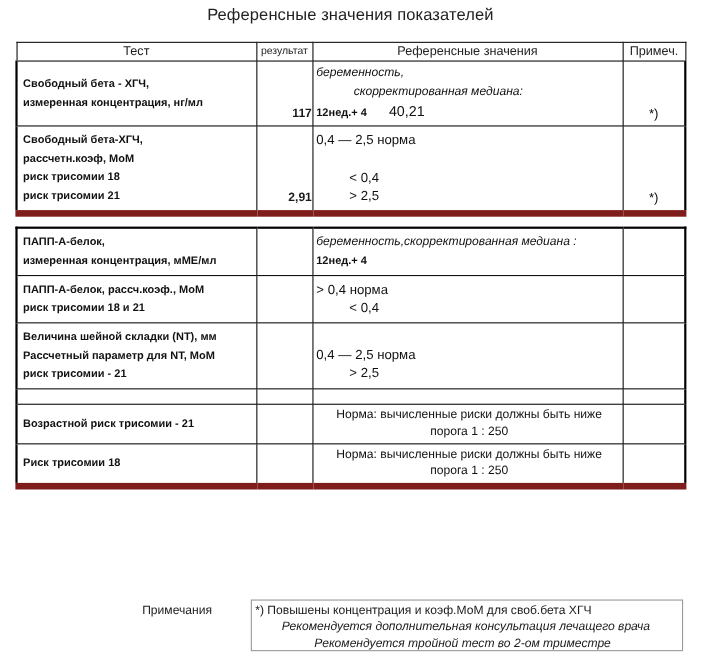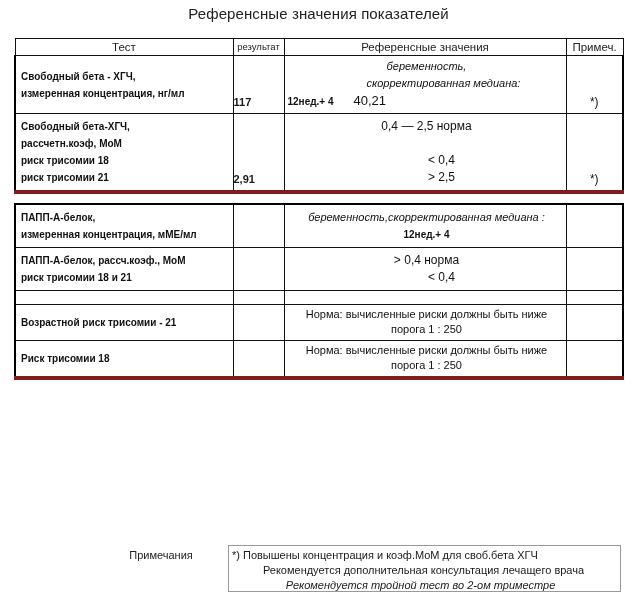--- a/index.html
+++ b/index.html
@@ -64,32 +64,31 @@
   }
 
   td.cell-test {
     padding: 4px 0 4px 5px;
     font-size: 10px;
     font-weight: bold;
     line-height: 17px;
     color: #111;
   }
   td.cell-result {
-    text-align: left;
+    text-align: right;
     font-size: 11px;
     font-weight: bold;
     vertical-align: bottom;
     padding-bottom: 5px;
   }
   td.cell-ref {
     padding: 2px 0 3px 3px;
     font-size: 12px;
     line-height: 17px;
     color: #111;
-    text-align: center;
   }
   td.cell-note {
     text-align: center;
     font-size: 12px;
     vertical-align: bottom;
     padding-bottom: 4px;
     color: #111;
   }
   .ital {
     font-style: italic;
@@ -112,21 +111,21 @@
     height: 9px;
     padding: 0;
   }
   tr.spacer-row td {
     height: 13px;
     padding: 0;
   }
 
   
   td.hv-top { border-top: 2px solid #000; }
-  td.hv-bot { border-bottom: 4px solid #7f1d1d; }
+  td.hv-bot { border-bottom: 6px solid #7f1d1d; }
   .ref-table td.lb { border-left: 2px solid #000; }
   .ref-table td.rb { border-right: 2px solid #000; }
 
   
   .notes-wrap {
     position: absolute;
     left: 14px;
     top: 545px;
     width: 608px;
     height: 50px;
@@ -150,21 +149,21 @@
     box-sizing: border-box;
     padding: 2px 5px 0 3px;
   }
   .notes-line {
     font-size: 11px;
     line-height: 15px;
     color: #1a1a1a;
     white-space: nowrap;
   }
   .notes-line.l1 { text-align: left; }
-  .notes-line.l2 { text-align: center; }
+  .notes-line.l2 { text-align: center; font-style: italic; }
   .notes-line.l3 { text-align: center; font-style: italic; padding-right: 6px; }
 </style>
 </head>
 <body>
 
 <div class="page">
 
   <div class="doc-title">Референсные значения показателей</div>
 
   <table class="ref-table">
@@ -244,20 +243,34 @@
           <div>риск трисомии 18 и 21</div>
         </td>
         <td class="cell-result"></td>
         <td class="cell-ref">
           <div>&gt; 0,4 норма</div>
           <div class="ind3">&lt; 0,4</div>
         </td>
         <td class="cell-note rb"></td>
       </tr>
 
+      <tr>
+        <td class="cell-test lb">
+          <div>Величина шейной складки (NT), мм</div>
+          <div>Рассчетный параметр для  NT, МоМ</div>
+          <div>риск трисомии - 21</div>
+        </td>
+        <td class="cell-result"></td>
+        <td class="cell-ref">
+          <div style="height:16px;"></div>
+          <div>0,4 — 2,5 норма</div>
+          <div class="ind3">&gt; 2,5</div>
+        </td>
+        <td class="cell-note rb"></td>
+      </tr>
 
       <tr class="spacer-row">
         <td class="lb"></td>
         <td></td>
         <td></td>
         <td class="rb"></td>
       </tr>
 
 
 

